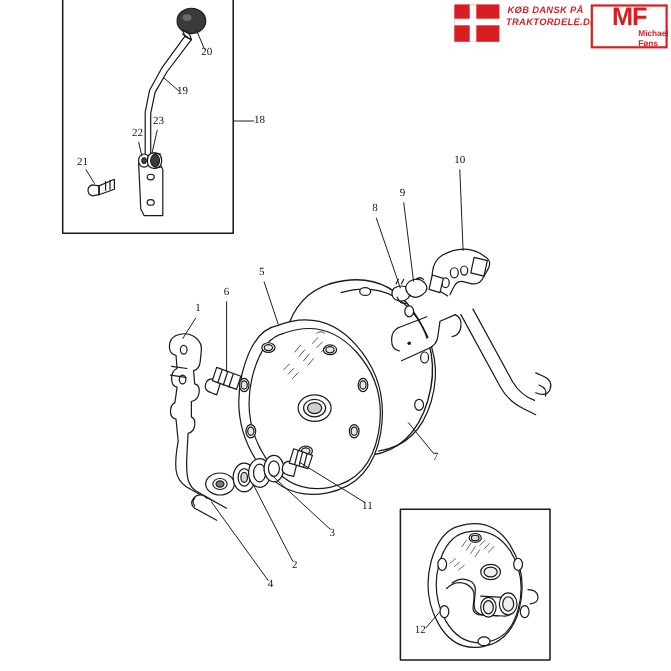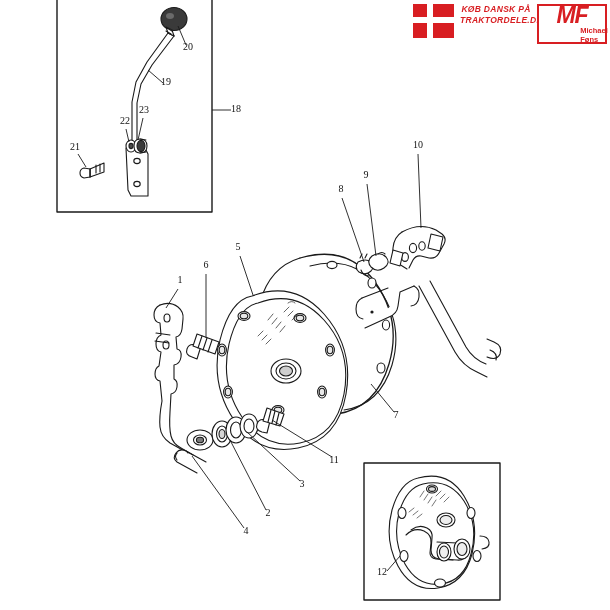--- a/index.html
+++ b/index.html
@@ -20,21 +20,21 @@
         margin-right:6px;}
   #flag .bar-v{position:absolute;left:14px;top:0;width:6px;height:34px;background:#ffffff;}
   #flag .bar-h{position:absolute;left:0;top:13px;width:47px;height:6px;background:#ffffff;}
   #slogan{color:#d81e22;font-family:"Liberation Sans", sans-serif;
           font-weight:bold;font-style:italic;font-size:8.5px;line-height:11px;
           letter-spacing:.3px;text-align:center;width:72px;}
   #mf{margin-left:5px;border:2px solid #d81e22;width:70px;height:40px;
       box-sizing:border-box;display:flex;flex-direction:column;
       align-items:center;justify-content:center;background:#fff;}
   #mf .mf-big{color:#d81e22;font-family:"Liberation Sans", sans-serif;
-              font-weight:bold;font-size:23px;line-height:22px;letter-spacing:-1px;font-style:italic;}
+              font-weight:bold;font-size:23px;line-height:22px;letter-spacing:-1px;}
   #mf .mf-sub{color:#d81e22;font-family:"Liberation Sans", sans-serif;
               font-weight:bold;font-size:7.5px;line-height:9px;margin-left:44px;}
 
   .num{font-family:"Liberation Serif", serif;font-size:10px;fill:#111;}
 </style>
 </head>
 <body>
 
 <div id="sheet">
 

